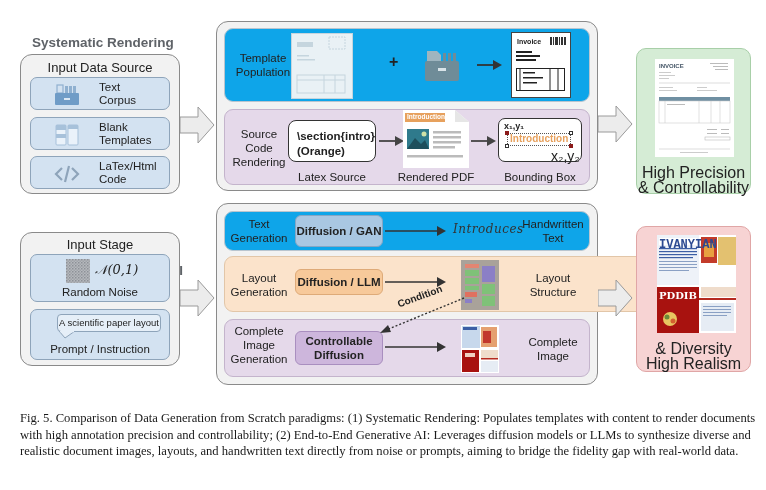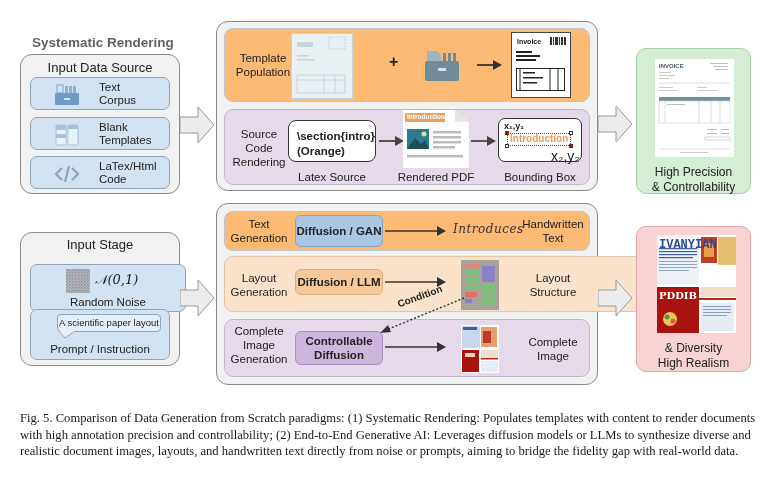--- a/index.html
+++ b/index.html
@@ -7,37 +7,37 @@
   body { position: relative; font-family: "Liberation Sans", sans-serif; color: #222; }
   .abs { position: absolute; }
 
   .section-title { font-weight: bold; color: #5f6368; font-size: 13.5px; }
 
   .outer-box { background: #f2f2f2; border: 1.5px solid #8a8a8a; border-radius: 12px; }
   .input-title { font-size: 13px; color: #222; text-align: center; width: 100%; }
   .input-item { background: #d3e2f1; border: 1.2px solid #8ea4ba; border-radius: 7px; }
   .input-item .lbl { font-size: 11.5px; line-height: 13px; color: #222; }
   .panel { border-radius: 9px; border: 1px solid #b9c5cf; }
-  .p-blue { background: #fdba74; }
+  .p-blue { background: #0ea5e9; }
   .p-purple { background: #e5d9ea; border-color: #c4b4cc; }
   .p-orange { background: #fbe3cb; border-color: #e2c6a8; }
   .panel-lbl { font-size: 11.5px; line-height: 14px; text-align: center; color: #222; }
 
   .model-box { border-radius: 6px; font-weight: bold; font-size: 11.5px; text-align: right; display:flex; align-items:center; justify-content:center; line-height: 14px; color:#222; }
   .m-blue { background: #a9c7e2; border: 1px solid #85a6c4; }
   .m-orange { background: #f7c99a; border: 1px solid #deaa78; }
   .m-purple { background: #cdb6dc; border: 1px solid #a98ebf; }
 
   .code-box { background: #fff; border: 1.5px solid #333; border-radius: 8px; font-weight: bold; font-size: 11.5px; line-height: 15px; padding: 8px 0 0 8px; color: #222; }
   .small-lbl { font-size: 11.5px; color: #222; text-align: center; }
 
   .result-box { border-radius: 10px; }
   .r-green { background: #d5ecd5; border: 1.2px solid #a8cfa8; }
   .r-red { background: #f7d3d3; border: 1.2px solid #e0a6a6; }
-  .result-lbl { font-size: 12px; line-height: 15px; text-align: center; width: 100%; color: #222; }
+  .result-lbl { font-size: 16px; line-height: 15px; text-align: center; width: 100%; color: #222; }
 
   .caption { font-family: "Liberation Serif", serif; font-size: 12.6px; line-height: 16.5px; color: #1a1a1a; }
 </style>
 </head>
 <body>
 
 <div class="abs section-title" style="left:32px;top:35px;">Systematic Rendering</div>
 
 <div class="abs outer-box" style="left:20px;top:54px;width:160px;height:140px;">
   <div class="abs input-title" style="top:5px;">Input Data Source</div>
@@ -224,21 +224,21 @@
     <div>High Precision</div>
     <div>&amp; Controllability</div>
   </div>
 </div>
 
 <div class="abs section-title" style="left:20px;top:219px;margin-top:44px;">End-to-End Generative AI</div>
 
 <div class="abs outer-box" style="left:20px;top:232px;width:160px;height:134px;">
   <div class="abs input-title" style="top:4px;">Input Stage</div>
 
-  <div class="abs input-item" style="left:9px;top:21px;width:156px;height:48px;margin-top:10px;">
+  <div class="abs input-item" style="left:9px;top:21px;width:140px;height:48px;">
     <svg class="abs" style="left:35px;top:4px;" width="24" height="24" viewBox="0 0 24 24">
       <defs>
         <pattern id="noisePat" width="3" height="3" patternUnits="userSpaceOnUse">
           <rect width="3" height="3" fill="#b5b8bd"></rect>
           <rect width="1.5" height="1.5" fill="#8d9197"></rect>
           <rect x="1.5" y="1.5" width="1.5" height="1.5" fill="#9fa3a8"></rect>
         </pattern>
       </defs>
       <rect width="24" height="24" fill="url(#noisePat)"></rect>
     </svg>

